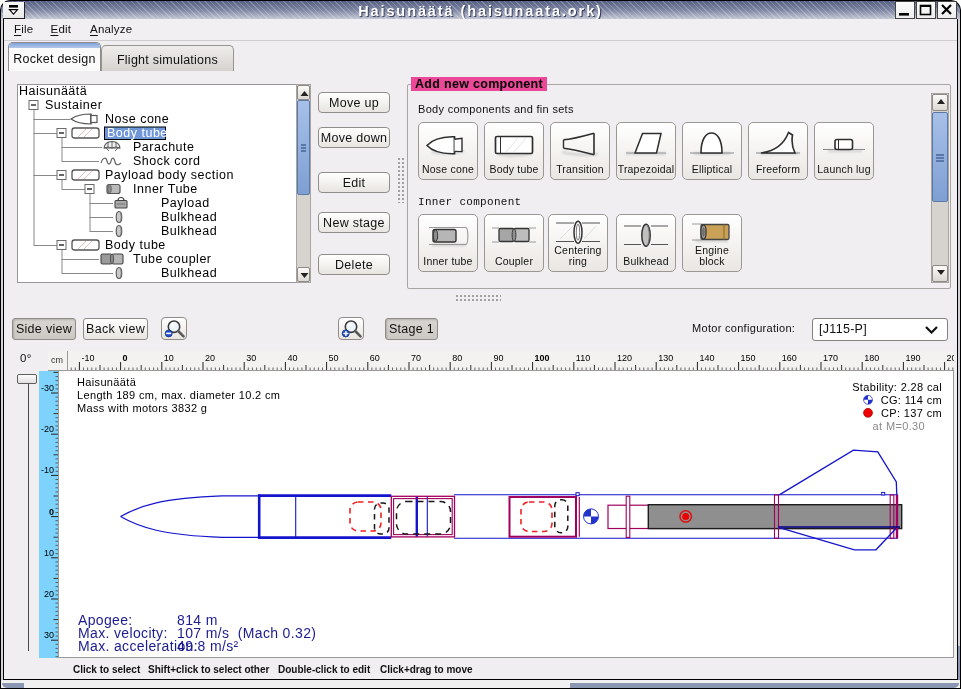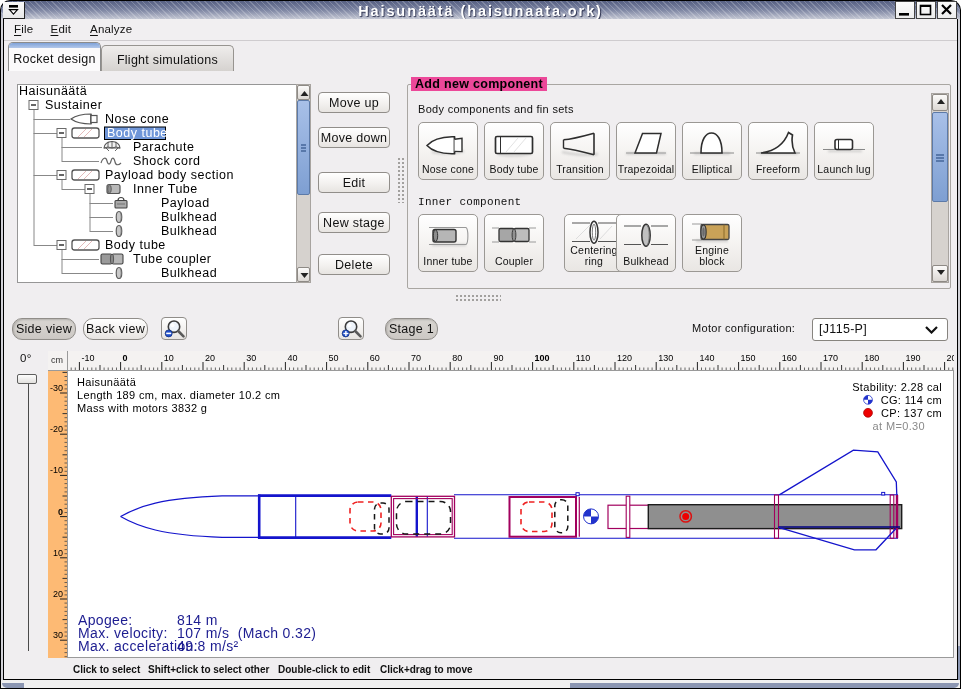--- a/index.html
+++ b/index.html
@@ -47,31 +47,31 @@
 .cbtn { position:absolute; width:60px; height:58px;
   background:linear-gradient(#ffffff,#f4f2f0 55%,#e9e6e3); border:1px solid #9b9894; border-radius:5px; }
 .cbtn .lb { position:absolute; left:0; right:0; bottom:4px; text-align:center;
   font-size:10.5px; letter-spacing:.2px; color:#111; line-height:11px; }
 .cbtn svg { position:absolute; left:50%; transform:translateX(-50%); top:3px; }
 .cbtn.two svg { top:0px; }
 .dots { position:absolute; background-image:radial-gradient(circle, #a2a09e 1px, rgba(0,0,0,0) 1.1px);
   background-size:4px 4px; }
 .tbtn { position:absolute; top:318px; height:22px; font-size:12.5px; letter-spacing:.3px; color:#111;
   text-align:center; padding-top:3px;
-  background:linear-gradient(#ffffff,#f3f1ef 55%,#e7e4e1); border:1px solid #908d89; border-radius:10px; }
+  background:linear-gradient(#ffffff,#f3f1ef 55%,#e7e4e1); border:1px solid #908d89; border-radius:3px; }
 .tbtn.pressed { background:linear-gradient(#d9d6d2,#ccc8c4); box-shadow:inset 1px 1px 2px rgba(0,0,0,.18); }
 .zbtn { position:absolute; top:317px; width:26px; height:23px;
   background:linear-gradient(#ffffff,#f3f1ef 55%,#e7e4e1); border:1px solid #908d89; border-radius:4px; }
 .combo { position:absolute; top:318px; height:23px; background:#fff; border:1px solid #87847f;
   border-radius:3px; font-size:12.5px; letter-spacing:.3px; color:#111; padding:3px 0 0 6px; }
 #canvasbox { left:48px; top:351px; width:906px; height:307px; border:1px solid #9a9a9a; background:#fff; }
 #cmbox { left:48px; top:351px; width:20px; height:20px; background:#f4f2f1;
   border:1px solid #9a9a9a; border-left:none; border-top:none; font-size:9px; color:#333; padding:4px 0 0 3px; }
 #hruler { left:68px; top:351px; width:886px; height:20px; background:#f4f2f1; border-bottom:1px solid #9a9a9a; }
-#vruler { left:48px; top:371px; width:20px; height:287px; background:#fdba74; border-right:1px solid #9a9a9a;text-align:right; }
+#vruler { left:39px; top:371px; width:20px; height:287px; background:#7dd3fc; border-right:1px solid #9a9a9a;text-align:right; }
 .ctext { position:absolute; font-size:11px; letter-spacing:.35px; color:#000; line-height:13px; }
 .btext { position:absolute; font-size:14px; letter-spacing:.35px; color:#1c1c90; line-height:13px; }
 .sbar { position:absolute; top:663.5px; font-size:10px; font-weight:bold; letter-spacing:0; color:#111; }
 text { font-family:"Liberation Sans", sans-serif; }
 </style>
 </head>
 <body>
 <div id="win">
   <div id="titlebar" class="abs">
     <div id="ttext" class="abs">Haisunäätä (haisunaata.ork)</div>
@@ -267,21 +267,21 @@
     </div>
 <div class="cbtn" style="left:484px;top:214px;">
       <svg width="48" height="38" viewBox="0 0 48 38">
         <path d="M2 10 H9 M2 24 H9 M39 10 H46 M39 24 H46" stroke="#999" stroke-width="1.1"></path>
         <rect x="9" y="10.5" width="15" height="13" rx="1.5" fill="#a6a6a6" stroke="#333" stroke-width="1.3"></rect>
         <rect x="24" y="10.5" width="15" height="13" rx="1.5" fill="#bdbdbd" stroke="#333" stroke-width="1.3"></rect>
         <ellipse cx="24" cy="17" rx="1.9" ry="6.4" fill="#919191" stroke="#333" stroke-width="0.9"></ellipse>
       </svg>
       <div class="lb">Coupler</div>
     </div>
-<div class="cbtn two" style="left:548px;top:214px;margin-left:16px;">
+<div class="cbtn two" style="left:548px;top:214px;">
       <svg width="48" height="38" viewBox="0 0 48 38">
         <path d="M2 8 H20 M28 8 H46 M2 26.5 H20 M28 26.5 H46" stroke="#555" stroke-width="1.2"></path>
         <path d="M6 24 L20 10 M30 24 L42 11" stroke="#ddd" stroke-width="1"></path>
         <ellipse cx="24" cy="17.2" rx="4" ry="11" fill="#fff" stroke="#333" stroke-width="1.5"></ellipse>
         <ellipse cx="24" cy="17.2" rx="1.7" ry="8.2" fill="none" stroke="#666" stroke-width="0.9"></ellipse>
       </svg>
       <div class="lb">Centering<br>ring</div>
     </div>
 <div class="cbtn" style="left:616px;top:214px;">
       <svg width="48" height="38" viewBox="0 0 48 38">

